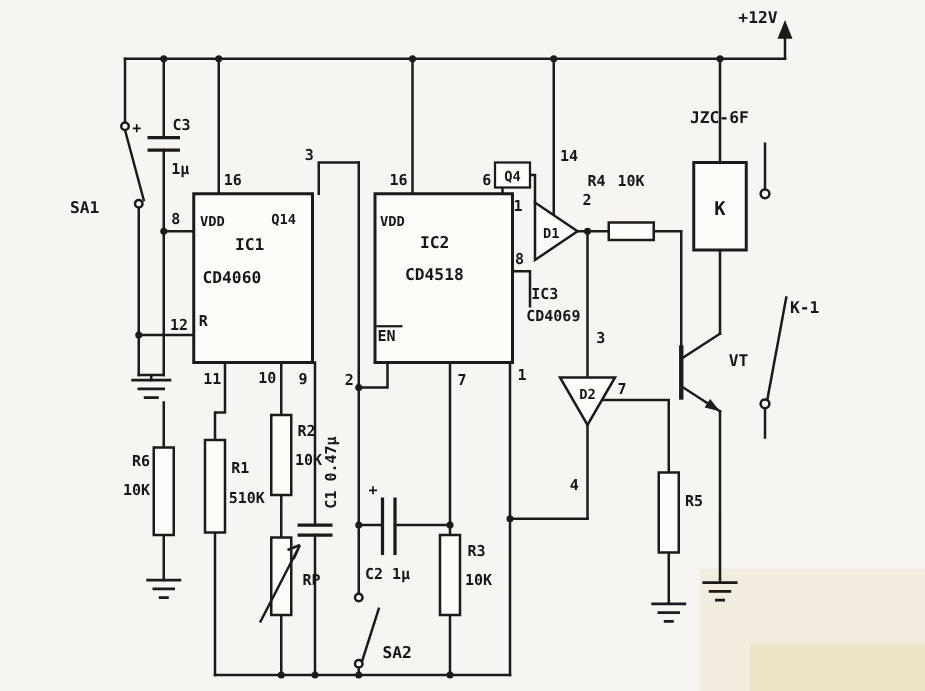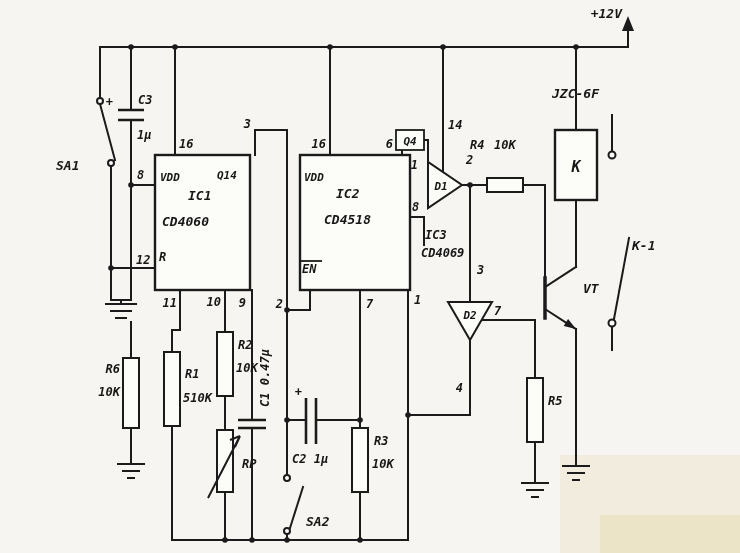--- a/index.html
+++ b/index.html
@@ -1,17 +1,17 @@
 <!DOCTYPE html>
 <html><head>
 <meta charset="utf-8">
 <style>
   html,body{margin:0;padding:0;background:#e9e8e4;}
   .canvas{position:relative;width:740px;height:553px;background:#f6f5f1;overflow:hidden;
-          font-family:"DejaVu Sans Mono","Liberation Mono",monospace;font-style:italic;}
+          font-family:"DejaVu Sans Mono","Liberation Mono",monospace;}
   svg{position:absolute;inset:0;display:block;}
   svg text{font-family:"DejaVu Sans Mono","Liberation Mono",monospace;font-weight:700;
            font-size:12px;fill:#171717;}
   .f11{font-size:11px}.f12{font-size:12px}.f13{font-size:13px}.f14{font-size:15px}
 </style>
 </head>
 <body>
 
 <div class="canvas">
 <svg width="740" height="553" viewBox="0 0 740 553">

